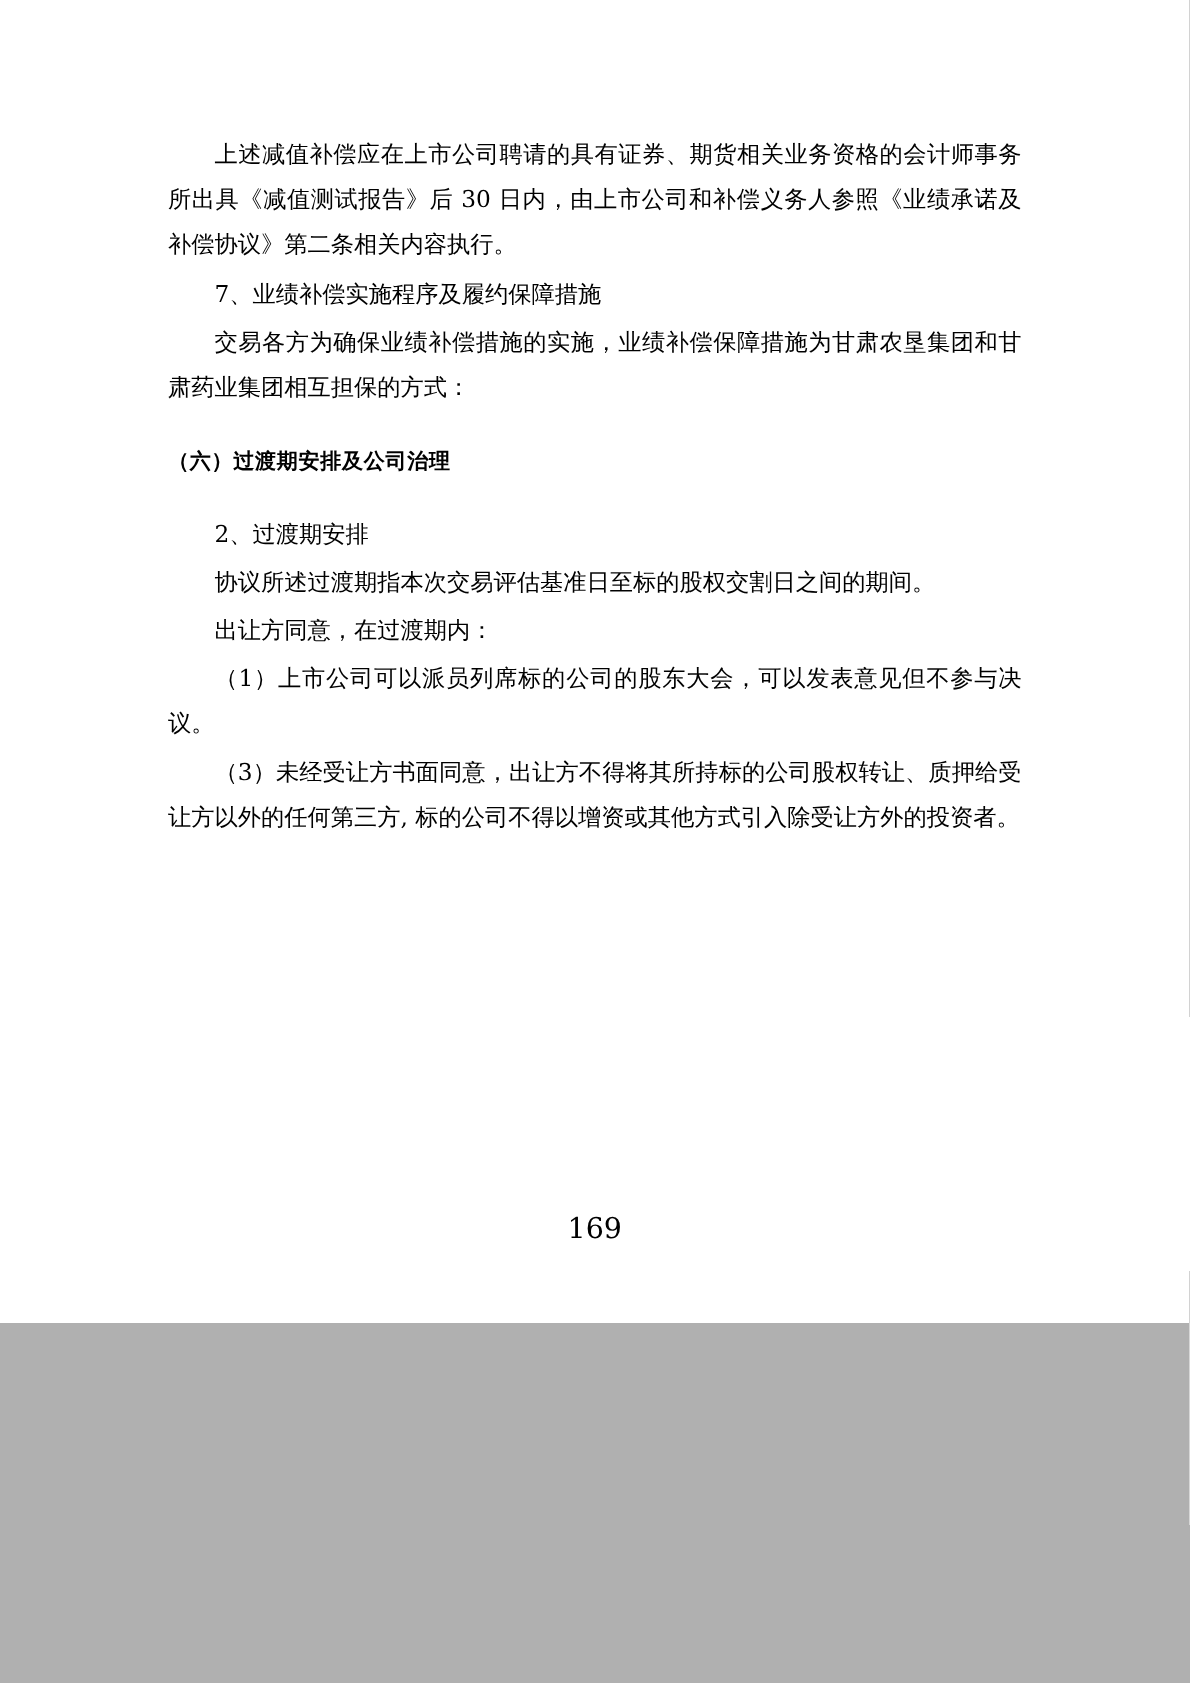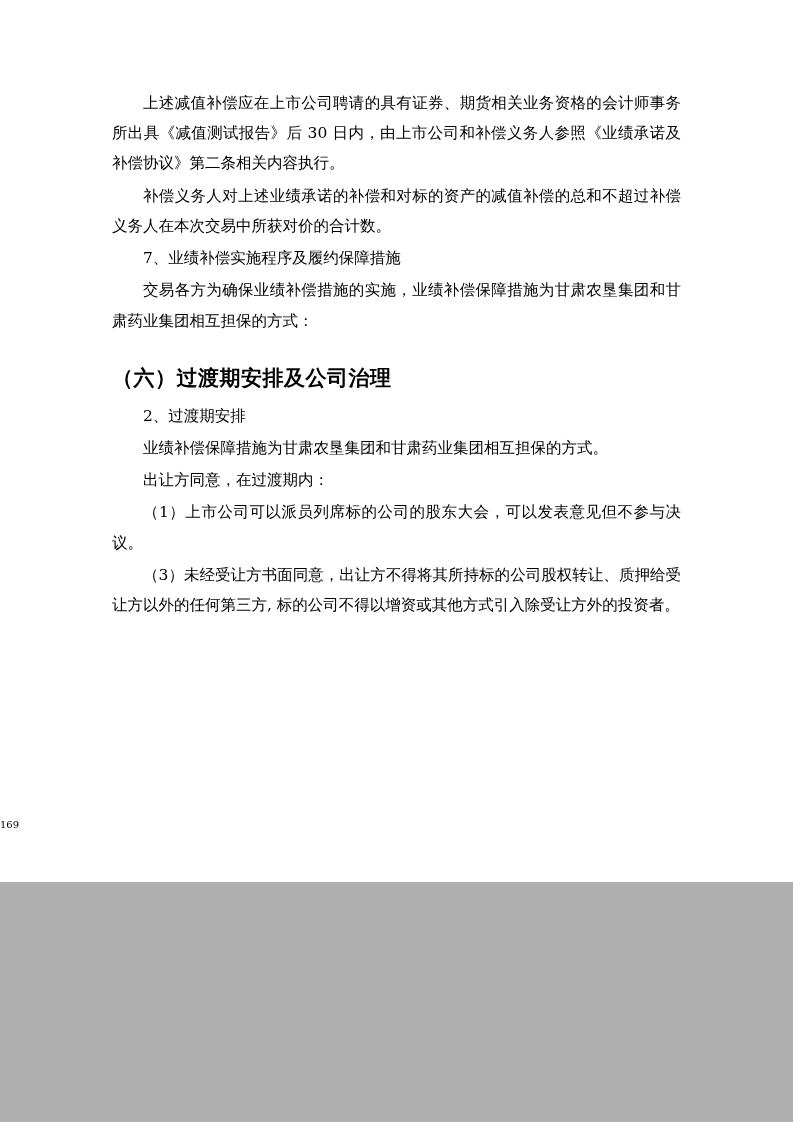--- a/index.html
+++ b/index.html
@@ -25,50 +25,50 @@
     color: #000000;
     text-align: justify;
     text-justify: inter-ideograph;
   }
   .para {
     margin: 0 0 2px 0;
     text-indent: 2em;
   }
   .heading {
     font-weight: bold;
-    font-size: 21px;
-    margin: 22px 0 2px 0;
+    font-size: 14px;
+    margin: 22px 0 18px 0;
     text-indent: 0;
     letter-spacing: 0.5px;
   }
   .page-number {
     position: absolute;
     bottom: 52px;
     left: 0;
     right: 0;
-    font-size: 10px;
+    text-align: center;
+    font-size: 19px;
     color: #000000;
     font-family: "DejaVu Serif", "Liberation Serif", serif;
   }
 </style>
 </head>
 <body>
 
 <div class="page">
   <div class="doc-body">
 
     <p class="para">上述减值补偿应在上市公司聘请的具有证券、期货相关业务资格的会计师事务所出具《减值测试报告》后 30 日内，由上市公司和补偿义务人参照《业绩承诺及补偿协议》第二条相关内容执行。</p>
-    <p class="para">补偿义务人对上述业绩承诺的补偿和对标的资产的减值补偿的总和不超过补偿义务人在本次交易中所获对价的合计数。</p>
     <p class="para">7、业绩补偿实施程序及履约保障措施</p>
     <p class="para">交易各方为确保业绩补偿措施的实施，业绩补偿保障措施为甘肃农垦集团和甘肃药业集团相互担保的方式：</p>
 
     <h2 class="heading">（六）过渡期安排及公司治理</h2>
 
     <p class="para">2、过渡期安排</p>
-    <p class="para">业绩补偿保障措施为甘肃农垦集团和甘肃药业集团相互担保的方式。</p>
+    <p class="para">协议所述过渡期指本次交易评估基准日至标的股权交割日之间的期间。</p>
     <p class="para">出让方同意，在过渡期内：</p>
     <p class="para">（1）上市公司可以派员列席标的公司的股东大会，可以发表意见但不参与决议。</p>
     <p class="para">（3）未经受让方书面同意，出让方不得将其所持标的公司股权转让、质押给受让方以外的任何第三方, 标的公司不得以增资或其他方式引入除受让方外的投资者。</p>
 
   </div>
 
   <div class="page-number">169</div>
 </div>
 
 </body></html>

